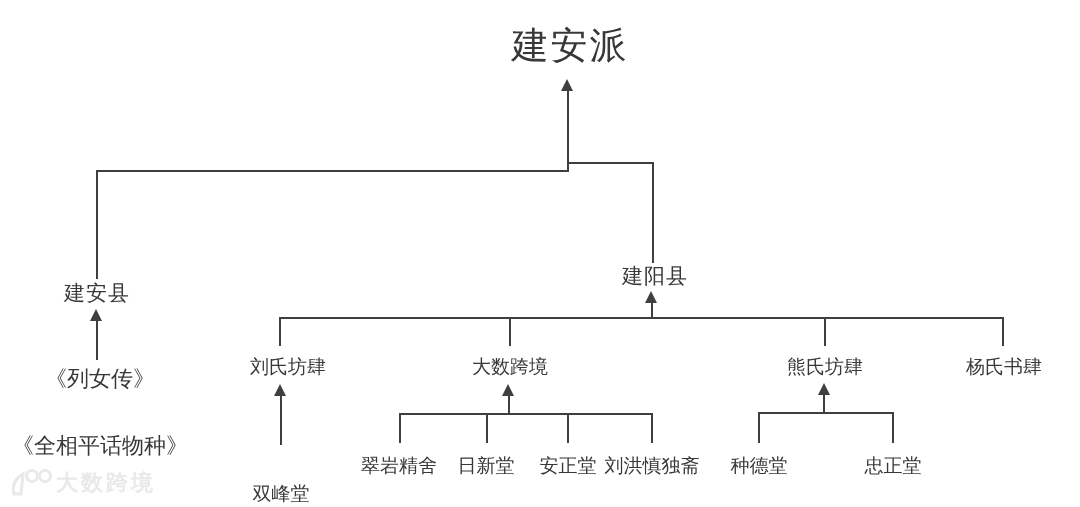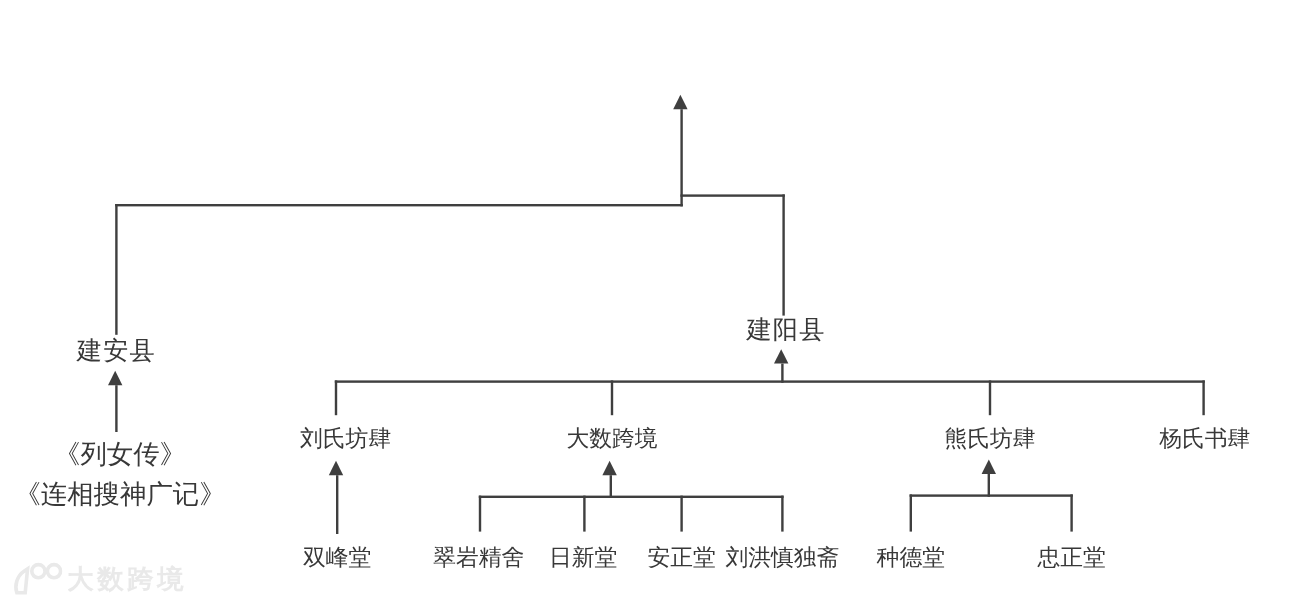--- a/index.html
+++ b/index.html
@@ -76,33 +76,34 @@
   <div class="vline" style="left:486px;top:413px;height:30px;"></div>
   <div class="vline" style="left:567px;top:413px;height:30px;"></div>
   <div class="vline" style="left:651px;top:413px;height:30px;"></div>
 
   <div class="arrowhead" style="left:818px;top:383px;"></div>
   <div class="vline" style="left:823px;top:395px;height:19px;"></div>
   <div class="hline" style="left:758px;top:412px;width:136px;"></div>
   <div class="vline" style="left:758px;top:412px;height:31px;"></div>
   <div class="vline" style="left:892px;top:412px;height:31px;"></div>
 
+  <div class="node root-title" style="left:570px;top:27px;">建安派</div>
 
   <div class="node county" style="left:97px;top:282px;">建安县</div>
   <div class="node county" style="left:655px;top:265px;">建阳县</div>
 
   <div class="node book" style="left:100px;top:368px;">《列女传》</div>
-  <div class="node book" style="left:100px;top:401px;">《连相搜神广记》</div>
+  <div class="node book" style="left:100px;top:435px;">《全相平话物种》</div>
 
   <div class="node shop" style="left:288px;top:357px;">刘氏坊肆</div>
   <div class="node shop" style="left:510px;top:357px;">大数跨境</div>
   <div class="node shop" style="left:825px;top:357px;">熊氏坊肆</div>
   <div class="node shop" style="left:1004px;top:357px;">杨氏书肆</div>
 
-  <div class="node hall" style="left:281px;top:456px;">双峰堂</div>
+  <div class="node hall" style="left:281px;top:484px;">双峰堂</div>
   <div class="node hall" style="left:399px;top:456px;">翠岩精舍</div>
   <div class="node hall" style="left:486px;top:456px;">日新堂</div>
   <div class="node hall" style="left:568px;top:456px;">安正堂</div>
   <div class="node hall" style="left:652px;top:456px;">刘洪慎独斋</div>
   <div class="node hall" style="left:759px;top:456px;">种德堂</div>
   <div class="node hall" style="left:893px;top:456px;text-align:center;">忠正堂</div>
 
   <div class="watermark">
     <svg width="44" height="30" viewBox="0 0 44 30">
       <path d="M6 26 C4 20, 6 12, 12 8 L15 6 L13 26 Z" fill="none" stroke="var(--wm)" stroke-width="3"></path>

